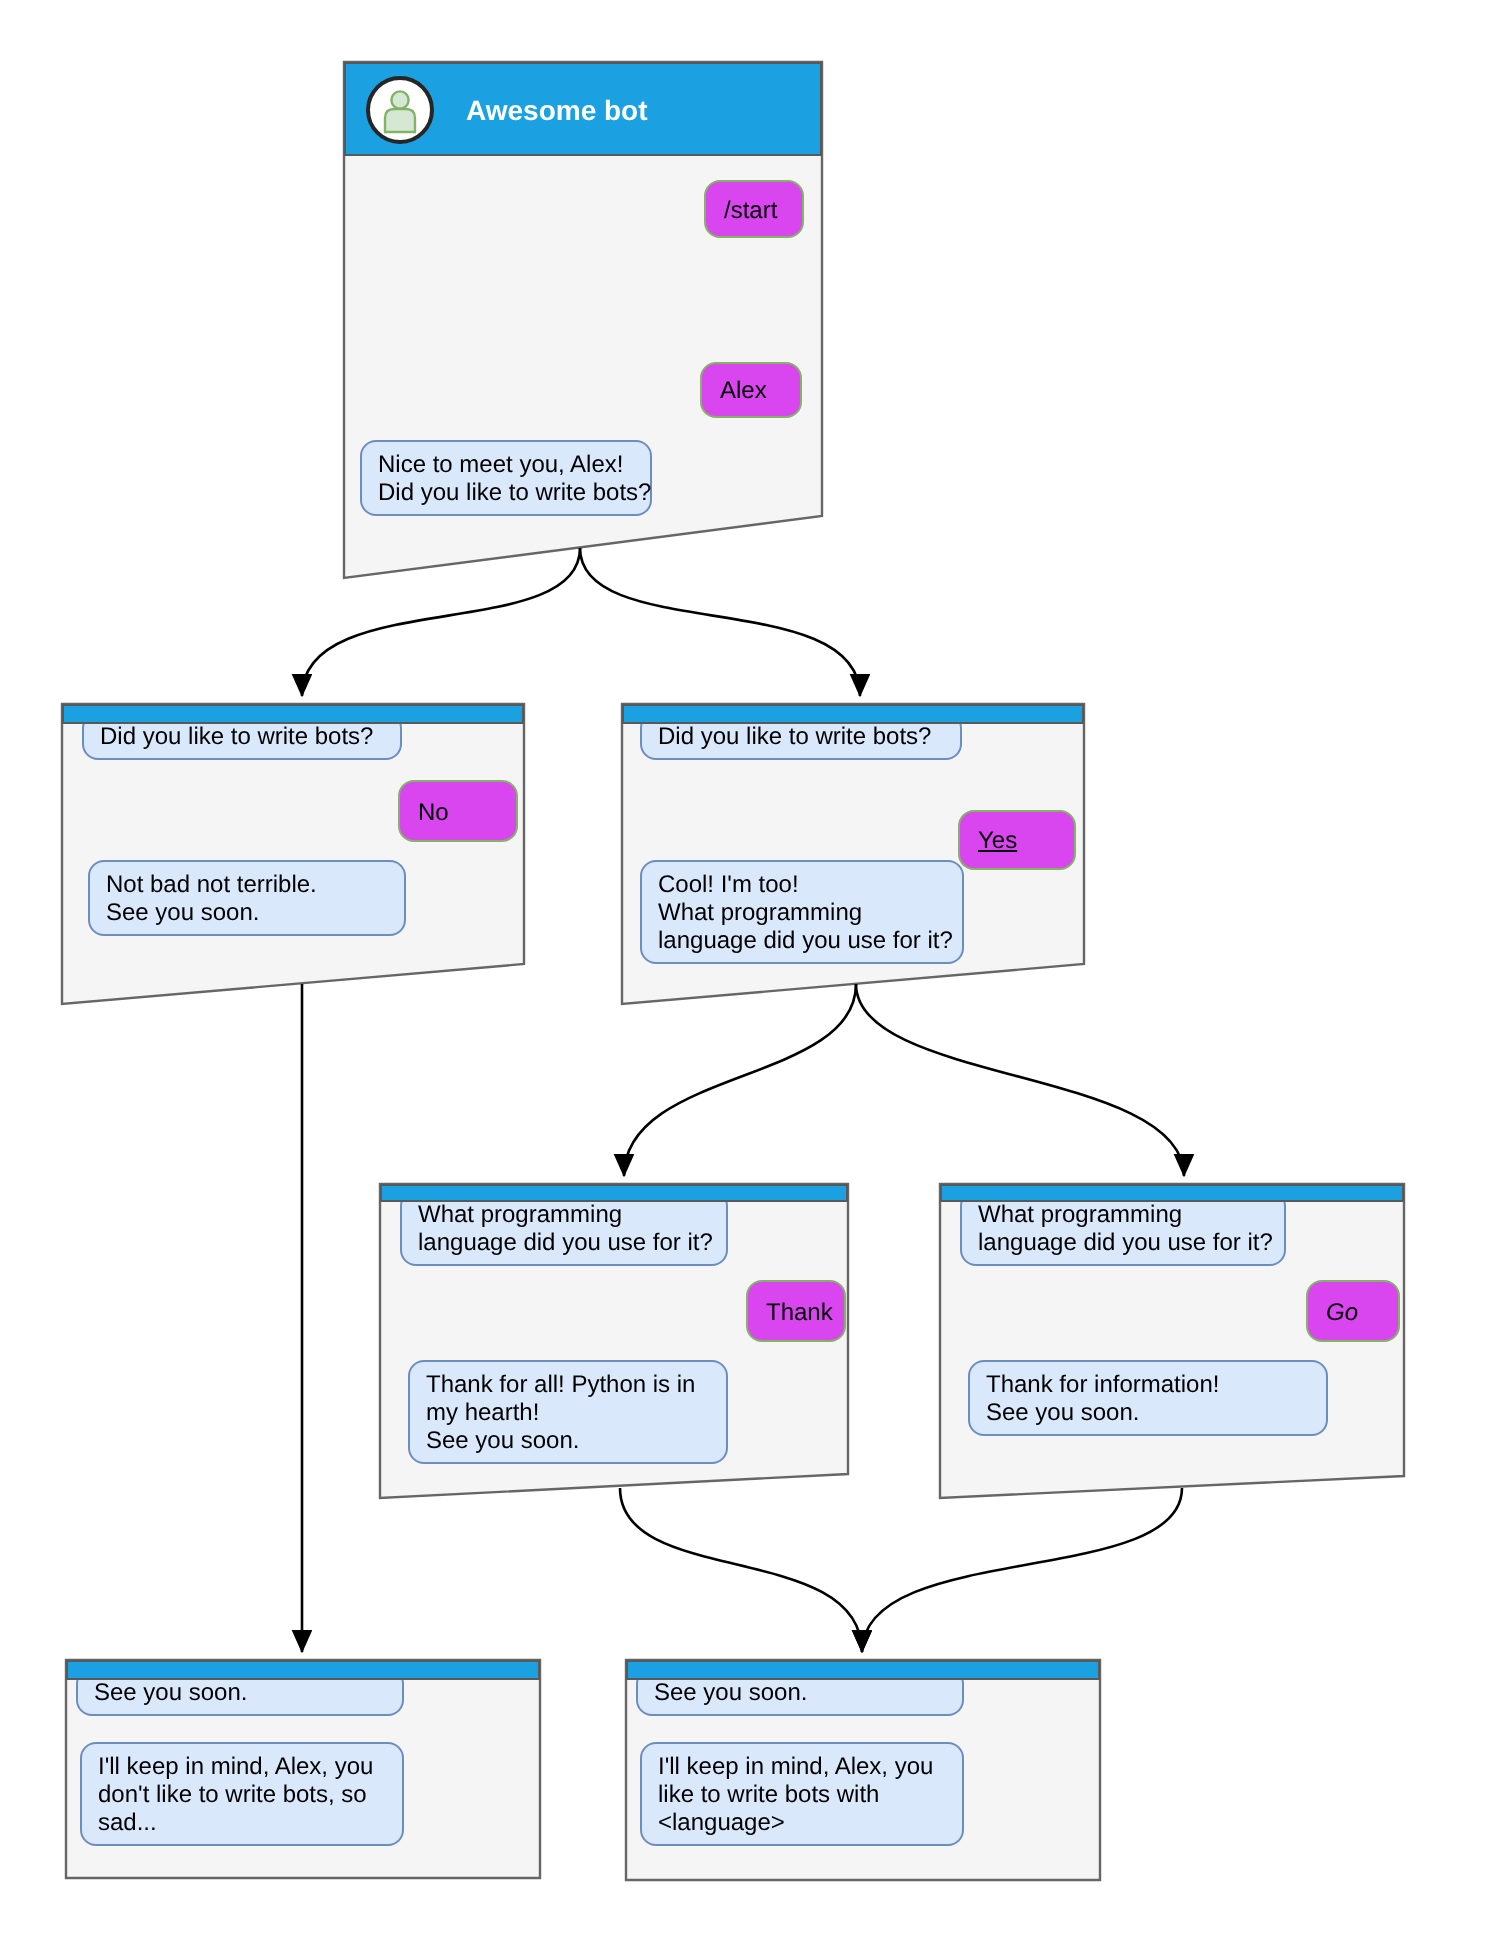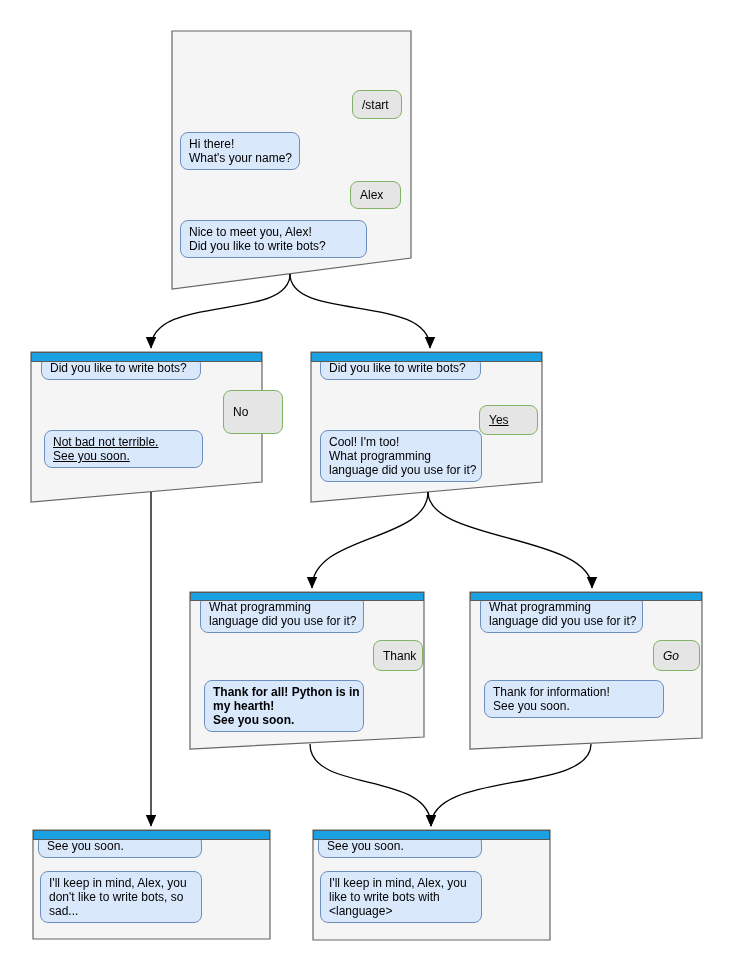--- a/index.html
+++ b/index.html
@@ -20,21 +20,21 @@
     display:flex;align-items:center;justify-content:center;flex:none;
   }
   .title{color:#ffffff;font-weight:bold;font-size:14px;margin-left:16px;}
   .bubble{
     position:absolute;box-sizing:border-box;border-radius:8px;
     font-size:12px;line-height:14px;color:#000000;white-space:pre;
     padding:4px 8px;z-index:2;
   }
   .bubble.bot{background:#DAE8FC;border:1px solid #6C8EBF;}
   .bubble.user{
-    background:#e5e5e5;border:1px solid #82B366;
+    background:#d946ef;border:1px solid #82B366;
     display:flex;align-items:center;padding:0 4px 0 9px;
   }
 </style>
 </head>
 <body>
 
 <div class="canvas">
 
   <svg class="layer" width="743" height="971">
     <defs>
@@ -54,51 +54,58 @@
     <path d="M 290 274 C 290 322, 151 293, 151 348" fill="none" stroke="#000000" stroke-width="1.3" marker-end="url(#arrowhead)"></path>
     <path d="M 290 274 C 290 322, 430 293, 430 348" fill="none" stroke="#000000" stroke-width="1.3" marker-end="url(#arrowhead)"></path>
     <path d="M 151 492 L 151 826" fill="none" stroke="#000000" stroke-width="1.3" marker-end="url(#arrowhead)"></path>
     <path d="M 428 492 C 428 542, 312 534, 312 588" fill="none" stroke="#000000" stroke-width="1.3" marker-end="url(#arrowhead)"></path>
     <path d="M 428 492 C 428 542, 592 534, 592 588" fill="none" stroke="#000000" stroke-width="1.3" marker-end="url(#arrowhead)"></path>
     <path d="M 310 744 C 310 794, 431 770, 431 826" fill="none" stroke="#000000" stroke-width="1.3" marker-end="url(#arrowhead)"></path>
     <path d="M 591 744 C 591 794, 431 770, 431 826" fill="none" stroke="#000000" stroke-width="1.3" marker-end="url(#arrowhead)"></path>
   </svg>
 
   <div class="win" style="left:172px;top:31px;width:239px;height:258px;">
+    <div class="hdr main" style="width:239px;height:47px;">
+      <div class="avatar">
+        <svg width="24" height="24" viewBox="0 0 24 24">
+          <circle cx="12" cy="7" r="4.3" fill="#D5E8D4" stroke="#82B366" stroke-width="1.2"></circle>
+          <path d="M4.5 23 L4.5 16 Q4.5 11.5 9 11.5 L15 11.5 Q19.5 11.5 19.5 16 L19.5 23 Z" fill="#D5E8D4" stroke="#82B366" stroke-width="1.2"></path>
+        </svg>
+      </div>
+      <div class="title">Awesome bot</div>
+    </div>
     <div class="bubble user" style="left:180px;top:59px;width:50px;height:29px;">/start</div>
-    <div class="bubble bot" style="left:8px;top:101px;width:120px;">Hi there!
-What's your name?</div>
     <div class="bubble user" style="left:178px;top:150px;width:51px;height:28px;">Alex</div>
-    <div class="bubble bot" style="left:8px;top:189px;width:187px;">Nice to meet you, Alex!
+    <div class="bubble bot" style="left:8px;top:189px;width:146px;">Nice to meet you, Alex!
 Did you like to write bots?</div>
   </div>
 
   <div class="win" style="left:31px;top:352px;width:231px;height:150px;">
     <div class="hdr" style="width:231px;height:10px;"></div>
     <div class="bubble bot" style="left:10px;top:4px;width:160px;">Did you like to write bots?</div>
-    <div class="bubble user" style="left:168px;top:38px;width:60px;height:44px;margin-left:24px;">No</div>
-    <div class="bubble bot" style="left:13px;top:78px;width:159px;text-decoration:underline;">Not bad not terrible.
+    <div class="bubble user" style="left:168px;top:38px;width:60px;height:31px;">No</div>
+    <div class="bubble bot" style="left:13px;top:78px;width:159px;">Not bad not terrible.
 See you soon.</div>
   </div>
 
   <div class="win" style="left:311px;top:352px;width:231px;height:150px;">
     <div class="hdr" style="width:231px;height:10px;"></div>
     <div class="bubble bot" style="left:9px;top:4px;width:161px;">Did you like to write bots?</div>
     <div class="bubble user" style="left:168px;top:53px;width:59px;height:30px;text-decoration:underline;">Yes</div>
     <div class="bubble bot" style="left:9px;top:78px;width:162px;">Cool! I'm too!
 What programming
 language did you use for it?</div>
   </div>
 
   <div class="win" style="left:190px;top:592px;width:234px;height:157px;">
     <div class="hdr" style="width:234px;height:9px;"></div>
     <div class="bubble bot" style="left:10px;top:3px;width:164px;">What programming
 language did you use for it?</div>
     <div class="bubble user" style="left:183px;top:48px;width:50px;height:31px;">Thank</div>
-    <div class="bubble bot" style="left:14px;top:88px;width:160px;font-weight:bold;">Thank for all! Python is in
+    <div class="bubble bot" style="left:14px;top:88px;width:160px;">Thank for all! Python is in
 my hearth!
 See you soon.</div>
   </div>
 
   <div class="win" style="left:470px;top:592px;width:232px;height:157px;">
     <div class="hdr" style="width:232px;height:9px;"></div>
     <div class="bubble bot" style="left:10px;top:3px;width:163px;">What programming
 language did you use for it?</div>
     <div class="bubble user" style="left:183px;top:48px;width:47px;height:31px;font-style:italic;">Go</div>
     <div class="bubble bot" style="left:14px;top:88px;width:180px;">Thank for information!

